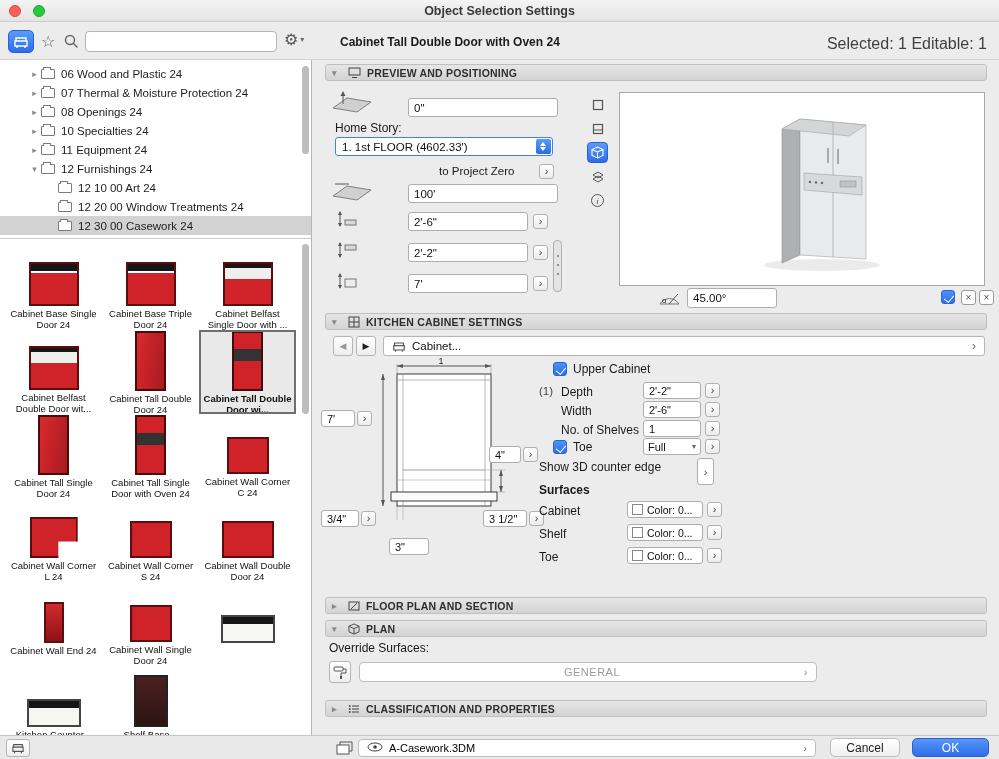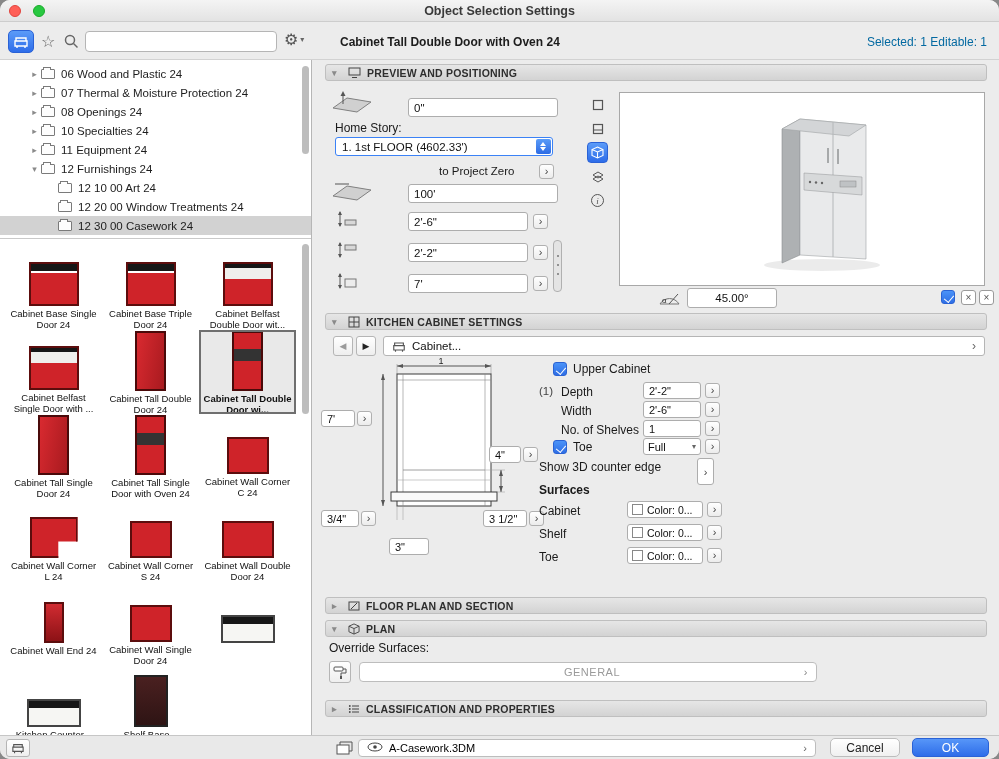--- a/index.html
+++ b/index.html
@@ -1,17 +1,17 @@
 <!DOCTYPE html>
 <html><head>
 <meta charset="utf-8">
 <style>
   * { box-sizing: border-box; margin: 0; padding: 0; }
   body { font-family: "Liberation Sans", sans-serif; background:#888; }
-  .window { position:relative; width:999px; height:759px; background:#ececec; overflow:hidden;border-radius:10px; }
+  .window { position:relative; width:999px; height:759px; background:#ececec; overflow:hidden; }
 
   
   .titlebar { position:absolute; left:0; top:0; width:100%; height:22px;
     background:linear-gradient(#f4f4f4,#e3e3e3); border-bottom:1px solid #cdcdcd;
     display:flex; align-items:center; justify-content:center; }
   .dot { position:absolute; width:12px; height:12px; border-radius:50%; top:5px; }
   .dot.red { left:9px; background:#ff5f57; border:1px solid #e0443e; }
   .dot.green { left:33px; background:#28c841; border:1px solid #1aab29; }
   .title { font-size:12.5px; font-weight:bold; color:#3a3a3a; }
 
@@ -19,21 +19,21 @@
   .toolbar { position:absolute; left:0; top:22px; width:100%; height:38px; background:#ececec; border-bottom:1px solid #d2d2d2; }
   .toolbtn { position:absolute; left:8px; top:8px; width:26px; height:23px; border-radius:5px;
     background:linear-gradient(#5b9bf8,#2e6de9); border:1px solid #2a62d6; display:flex; align-items:center; justify-content:center; }
   .star { position:absolute; left:41px; top:10px; font-size:16px; color:#666; }
   .mag { position:absolute; left:64px; top:12px; }
   .search { position:absolute; left:85px; top:9px; width:192px; height:21px; border:1px solid #b5b5b5; border-radius:4px; background:#fff; font-size:12px; padding:0 6px; }
   .gearwrap { position:absolute; left:284px; top:8px; display:flex; align-items:center; gap:2px; color:#555; }
   .gear { font-size:16px; }
   .gcar { font-size:8px; color:#666; }
   .objtitle { position:absolute; left:340px; top:13px; font-size:12px; font-weight:bold; color:#1c1c1c; }
-  .selinfo { position:absolute; right:12px; top:13px; font-size:12px; color:#0369a1; }
+  .selinfo { position:absolute; right:12px; top:13px; font-size:16px; color:#404040; }
 
   
   .leftpane { position:absolute; left:0; top:60px; width:312px; height:675px; background:#fff; border-right:1px solid #b6b6b6; }
   .treezone { position:absolute; left:0; top:0; right:0; height:179px; border-bottom:1px solid #c9c9c9; overflow:hidden; padding-top:4px; }
   .trow { display:flex; align-items:center; height:19px; font-size:11.5px; color:#1d1d1d; white-space:nowrap; }
   .trow.sel { background:#d2d2d2; }
   .tchev { width:13px; text-align:center; color:#8a8a8a; font-size:9px; flex:none; }
   .folder { width:14px; height:10px; border:1px solid #7a7a7a; border-radius:1px; background:#fdfdfd; position:relative; margin-right:6px; flex:none; }
   .folder::before { content:""; position:absolute; top:-3px; left:1px; width:6px; height:2px; background:#fdfdfd; border:1px solid #7a7a7a; border-bottom:none; }
   .ind0 { padding-left:28px; } .ind1 { padding-left:58px; }
@@ -202,25 +202,25 @@
         <div class="cell">
             <div class="thumb" data-kind="base"></div>
             <div class="clabel">Cabinet Base Single Door 24</div>
           </div>
         <div class="cell">
             <div class="thumb" data-kind="base"></div>
             <div class="clabel">Cabinet Base Triple Door 24</div>
           </div>
         <div class="cell">
             <div class="thumb" data-kind="belfast"></div>
+            <div class="clabel">Cabinet Belfast Single Door with ...</div>
+          </div>
+        <div class="cell">
+            <div class="thumb" data-kind="belfast"></div>
             <div class="clabel">Cabinet Belfast Double Door wit...</div>
-          </div>
-        <div class="cell">
-            <div class="thumb" data-kind="belfast"></div>
-            <div class="clabel">Cabinet Belfast Single Door with ...</div>
           </div>
         <div class="cell">
             <div class="thumb" data-kind="tall"></div>
             <div class="clabel">Cabinet Tall Double Door 24</div>
           </div>
         <div class="cell sel">
             <div class="thumb" data-kind="tall-oven"></div>
             <div class="clabel">Cabinet Tall Double Door wi...</div>
           </div>
         <div class="cell">
@@ -380,21 +380,21 @@
       </svg>
     </div>
 
     <span style="position:absolute;left:344px;top:228px">
       <svg width="24" height="18" viewBox="0 0 24 18">
           <path d="M3 16 A11 11 0 0 1 22 16 Z" fill="#ececec" stroke="#777"></path>
           <line x1="12" y1="16" x2="21" y2="6" stroke="#555"></line>
           <text x="5" y="15" font-size="8" fill="#333">α</text>
         </svg>
     </span>
-    <input class="inp" style="left: 374px; top: 228px; width: 90px; height: 20px; text-align: center;" value="45.00°">
+    <input class="inp" style="left: 374px; top: 228px; width: 90px; height: 20px;" value="45.00°">
     <span class="cbx" style="left:628px;top:230px"></span>
     <span class="mbox" style="left:648px;top:230px">×</span>
     <span class="mbox" style="left:666px;top:230px">×</span>
 
     <div class="hdr" style="top:253px">
       <span class="chev">▾</span>
       <svg width="12" height="12" viewBox="0 0 12 12">
           <rect x="1" y="1" width="10" height="10" fill="none" stroke="#444"></rect>
           <line x1="6" y1="1" x2="6" y2="11" stroke="#444"></line>
           <line x1="1" y1="6" x2="11" y2="6" stroke="#444"></line>

